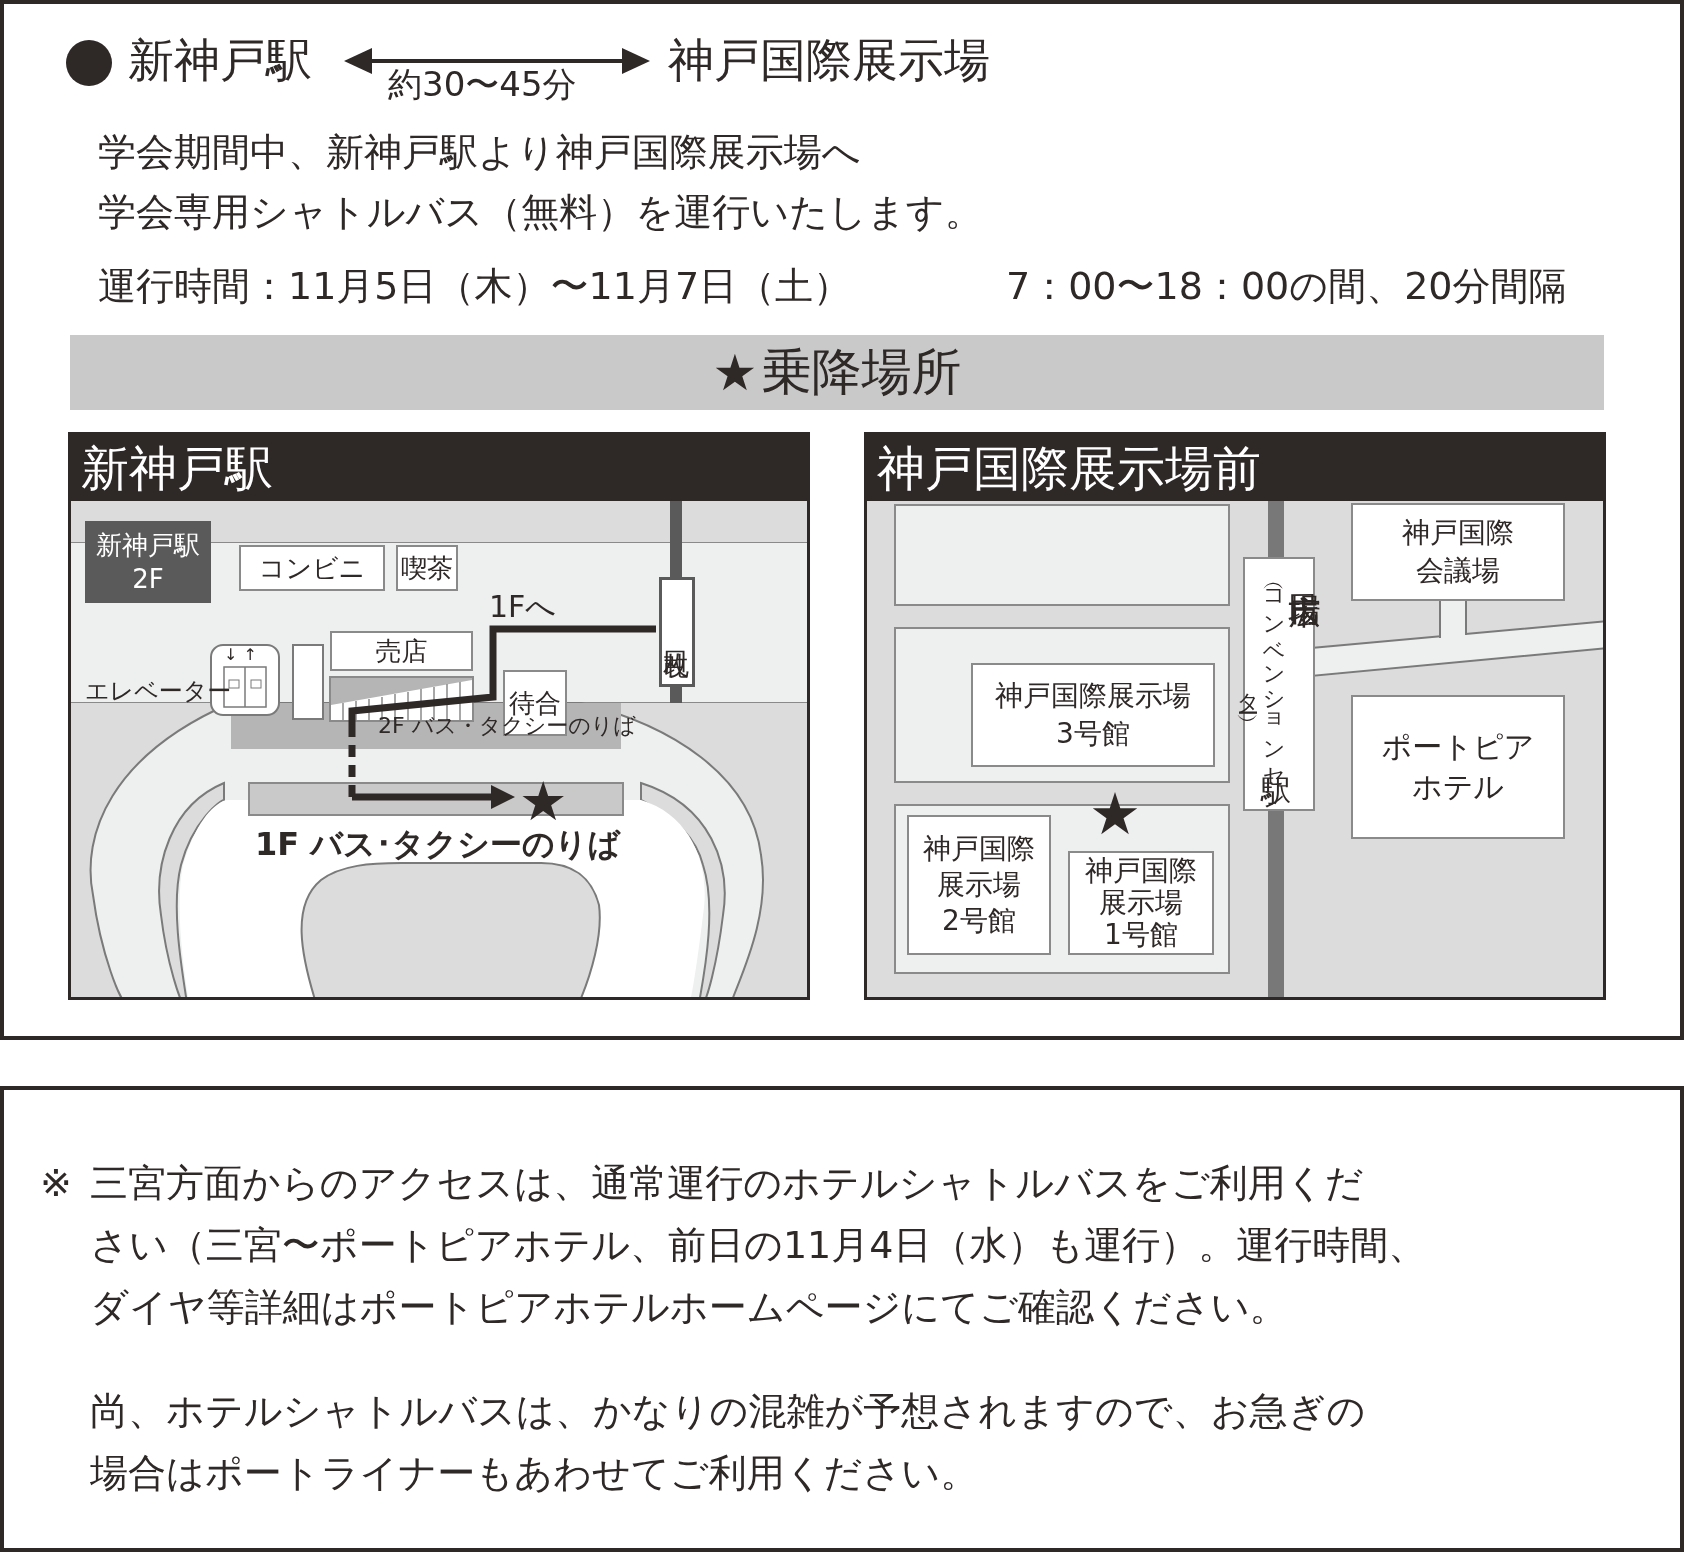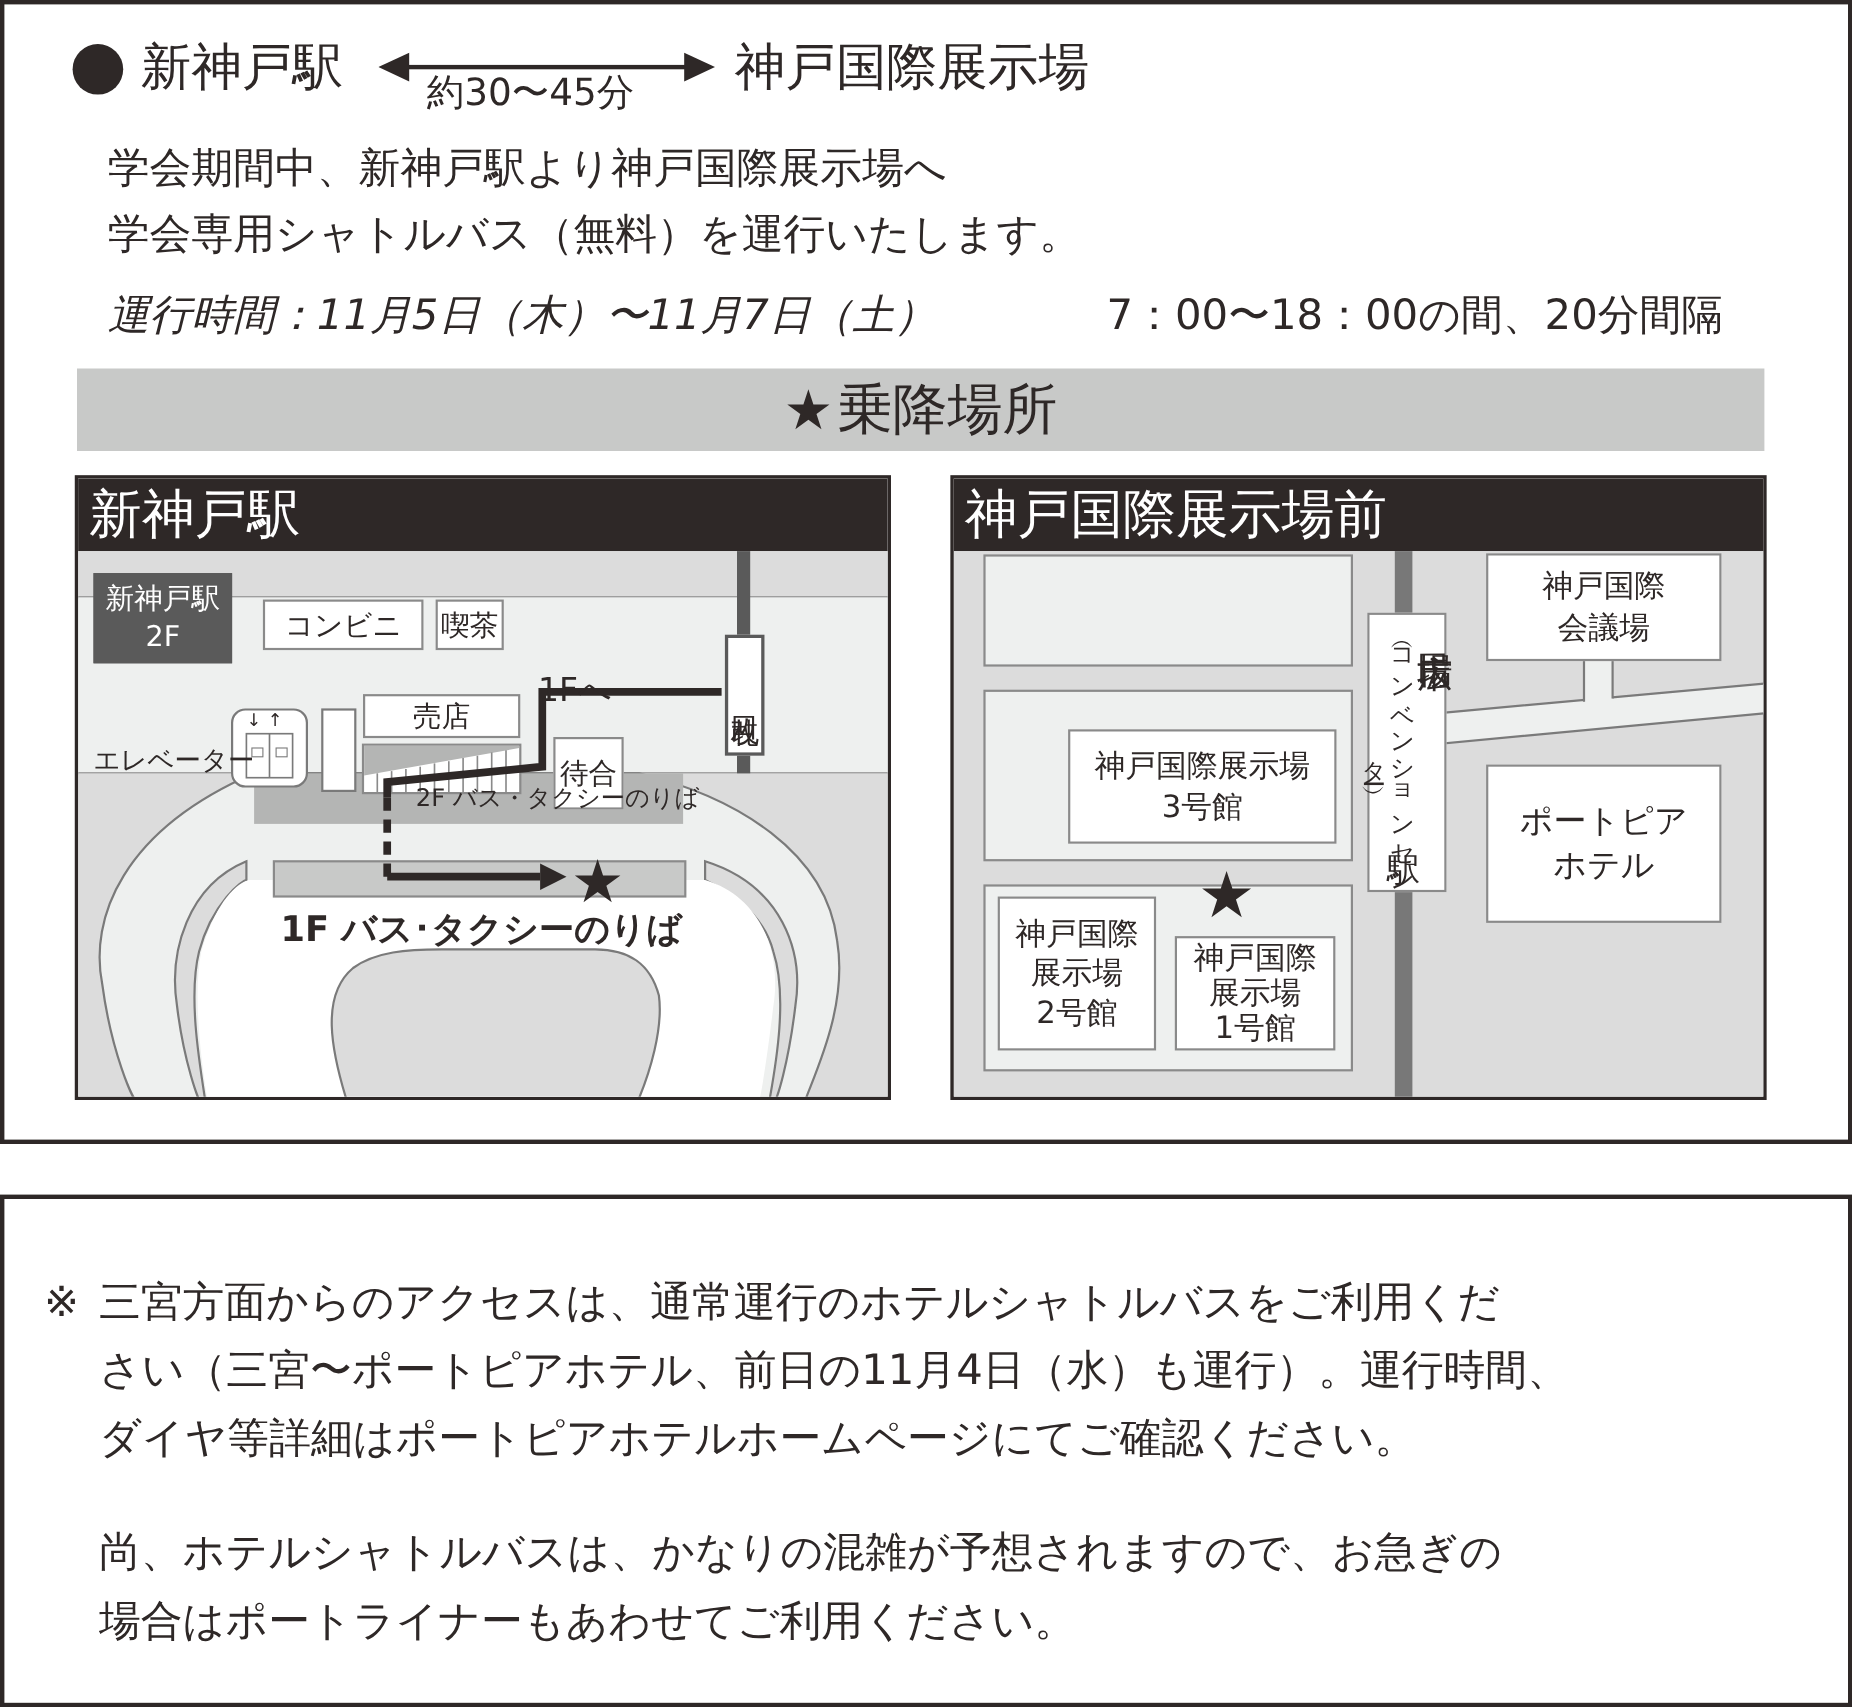--- a/index.html
+++ b/index.html
@@ -15,21 +15,21 @@
   
   .route-dot { left: 66px; top: 40px; width: 46px; height: 46px; border-radius: 50%; background: #2e2827; }
   .route-from { left: 128px; top: 30px; font-size: 46px; line-height: 60px; white-space: nowrap; }
   .route-to { left: 668px; top: 30px; font-size: 46px; line-height: 60px; white-space: nowrap; }
   .route-arrow { left: 344px; top: 46px; width: 306px; height: 30px; }
   .route-time { left: 388px; top: 64px; font-size: 34px; line-height: 40px; white-space: nowrap; }
 
   .info-line { left: 98px; font-size: 38px; line-height: 48px; white-space: nowrap; }
   #info-1 { top: 128px; }
   #info-2 { top: 188px; }
-  #info-3 { top: 262px; font-style: italic; }
+  #info-3 { top: 262px; }
   #info-3b { left: 1006px; top: 262px; font-size: 38px; line-height: 48px; white-space: nowrap; }
 
   
   .banner { left: 70px; top: 335px; width: 1534px; height: 75px; background: #c8c9c8;
             display: flex; align-items: center; justify-content: center; font-size: 50px; }
   .banner .star { font-size: 50px; margin-right: 4px; }
 
   
   .panel { position: absolute; border: 3px solid #2e2827; background: #dcdcdc; overflow: hidden; }
   #panel-left { left: 68px; top: 432px; width: 742px; height: 568px; }
@@ -132,21 +132,21 @@
   <div class="box" style="left:14px;top:86px;width:126px;height:82px;background:#5a5a5a;border-color:#5a5a5a;color:#fff;flex-direction:column;font-size:26px;line-height:34px;">
     <span>新神戸駅</span>
     <span>2F</span>
   </div>
   <div class="box" style="left:168px;top:110px;width:146px;height:46px;font-size:26px;">コンビニ</div>
   <div class="box" style="left:325px;top:110px;width:62px;height:46px;font-size:26px;font-family:Liberation Serif, serif;">喫茶</div>
   <div class="box" style="left:259px;top:196px;width:143px;height:40px;font-size:26px;">売店</div>
   <div class="box" style="left:432px;top:235px;width:64px;height:66px;font-size:26px;">待合</div>
   <div class="txt" style="left:14px;top:240px;font-size:24px;">エレベーター</div>
   <div class="txt" style="left:153px;top:210px;font-size:16px;letter-spacing:6px;">↓↑</div>
-  <div class="txt" style="left:418px;top:172px;font-size:30px;">1Fへ</div>
+  <div class="txt" style="left:418px;top:152px;font-size:30px;">1Fへ</div>
   <div class="box vtext" style="left:588px;top:142px;width:36px;height:110px;font-size:26px;border:3px solid #5a5a5a;">改札口</div>
   <div class="txt" style="left:307px;top:276px;font-size:22px;">2F バス・タクシーのりば</div>
   <div class="txt" style="left:448px;top:340px;font-size:54px;line-height:54px;">★</div>
   <div class="txt" style="left:184px;top:388px;font-size:32px;font-weight:bold;">1F バス･タクシーのりば</div>
 </div>
 
 <div id="panel-right" class="panel">
   <div class="panel-head">神戸国際展示場前</div>
   <svg width="742" height="568" viewBox="0 0 742 568">
     <rect x="0" y="66" width="742" height="502" fill="#dcdcdc"></rect>

